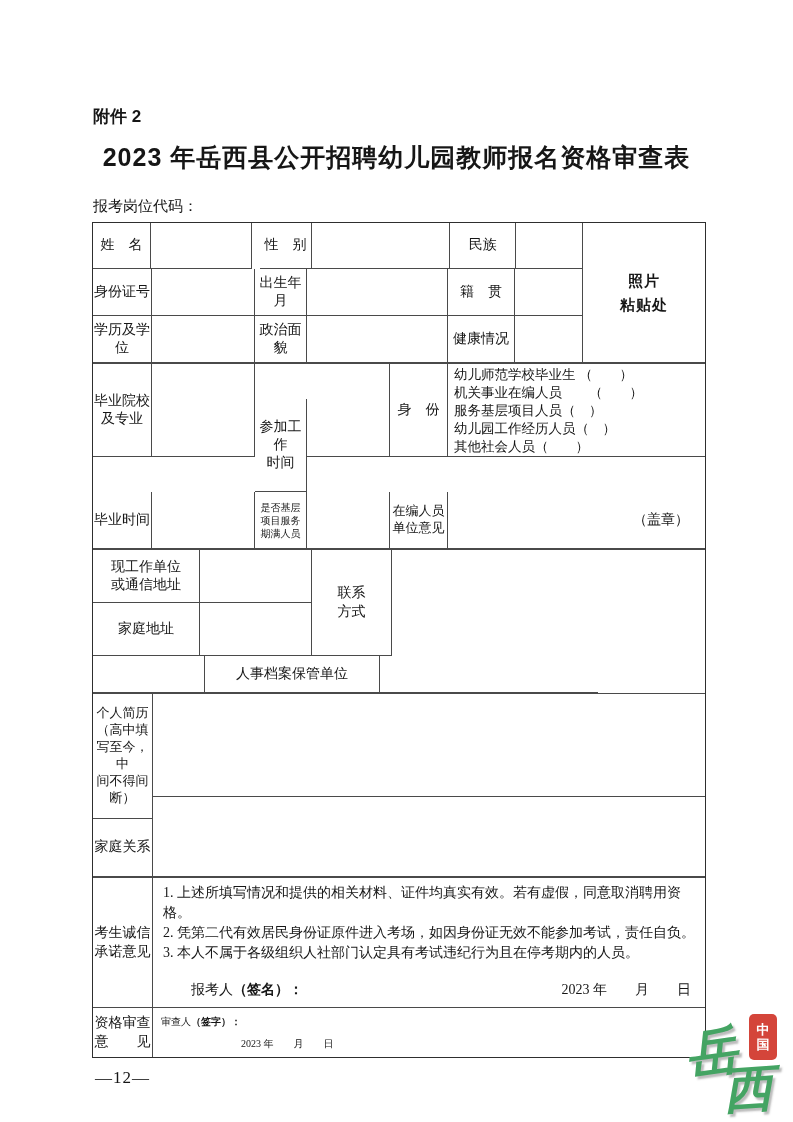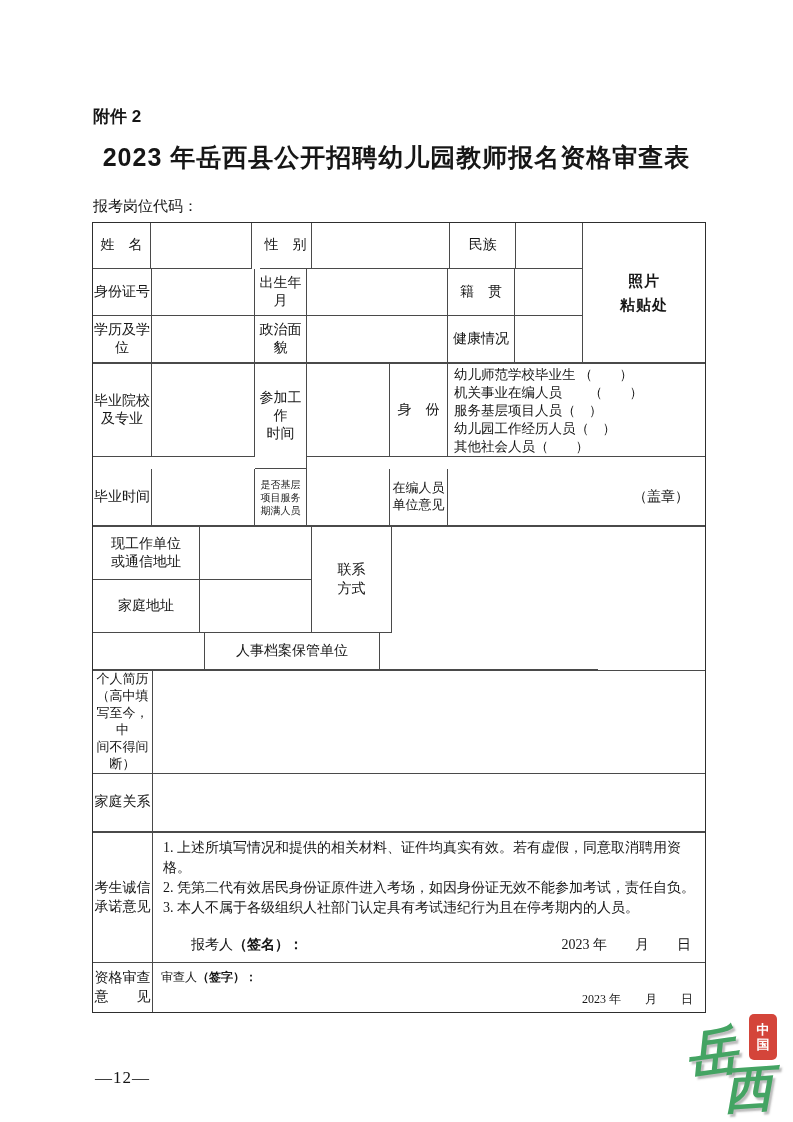--- a/index.html
+++ b/index.html
@@ -40,22 +40,22 @@
   .opts div{white-space:pre;text-align:right;}
   .stamp{justify-content:flex-end;padding-right:16px;font-size:14px;}
   .fill{background:transparent;}
   .pledge-content{
     flex-direction:column;align-items:stretch;justify-content:flex-start;text-align:left;
     padding:5px 8px 4px 10px;font-size:14px;line-height:20px;
   }
   .pledge-item{white-space:normal;}
   .sign-row{display:flex;justify-content:space-between;margin-top:auto;padding:0 6px 3px 28px;white-space:pre;}
   .review-content{
-    flex-direction:column;align-items:stretch;justify-content:flex-start;text-align:left;
-    padding:4px 8px 3px 8px;font-size:12px;line-height:20px;
+    align-items:stretch;justify-content:flex-start;text-align:left;
+    padding:4px 8px 3px 8px;font-size:10px;line-height:20px;
   }
   .date-right{text-align:right;white-space:pre;margin-top:auto;padding-right:4px;}
   .bold{font-weight:bold;}
   .footer{position:absolute;left:95px;top:1068px;font-size:17px;letter-spacing:1px;}
   
   .logo{position:absolute;left:683px;top:1012px;width:106px;height:106px;}
   .logo .gchar{
     position:absolute;font-family:"Liberation Sans","DejaVu Sans",sans-serif;
     font-weight:bold;font-style:italic;color:#44a463;
     text-shadow:2px 3px 2px rgba(60,60,60,.35);line-height:1;
@@ -110,21 +110,21 @@
         </div>
       </div>
       <div class="c photo-cell nbr" style="width:122px;height:140px;">照片
 粘贴处</div>
     </div>
 
     <div class="sec dbl">
       <div class="c" style="width:59px;height:93px;">毕业院校
 及专业</div>
       <div class="c fill" style="width:103px;height:93px;"></div>
-      <div class="c" style="width:52px;height:105px;">参加工作
+      <div class="c" style="width:52px;height:93px;margin-top:35px;">参加工作
 时间</div>
       <div class="c fill" style="width:83px;height:93px;"></div>
       <div class="c" style="width:58px;height:93px;">身　份</div>
       <div class="c opts nbr" style="width:257px;height:93px;">
         <div>幼儿师范学校毕业生 （　　）</div>
         <div>机关事业在编人员　　（　　）</div>
         <div>服务基层项目人员（　）</div>
         <div>幼儿园工作经历人员（　）</div>
         <div>其他社会人员（　　）</div>
       </div>
@@ -160,21 +160,21 @@
 方式</div>
     </div>
 
     <div class="sec">
       <div class="c fill" style="width:112px;height:37px;"></div>
       <div class="c" style="width:175px;height:37px;">人事档案保管单位</div>
       <div class="c fill nbr" style="width:218px;height:37px;"></div>
     </div>
 
     <div class="sec dbl">
-      <div class="c sm" style="width:60px;height:103px;">个人简历
+      <div class="c sm" style="width:60px;height:125px;">个人简历
 （高中填
 写至今，中
 间不得间
 断）</div>
       <div class="c fill nbr" style="width:552px;height:103px;"></div>
     </div>
 
     <div class="sec">
       <div class="c" style="width:60px;height:58px;">家庭关系</div>
       <div class="c fill nbr" style="width:552px;height:58px;"></div>

